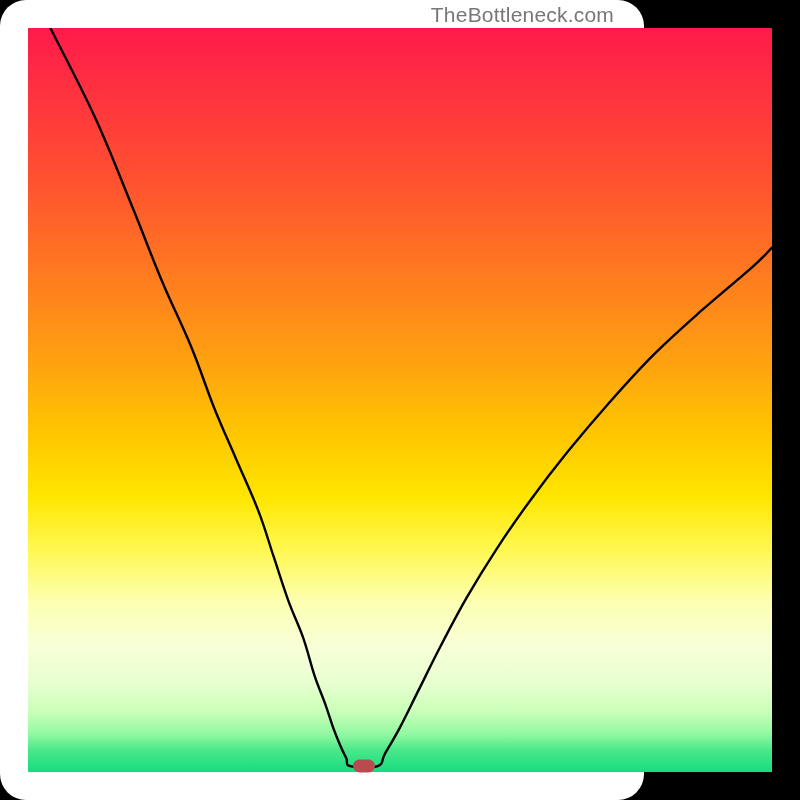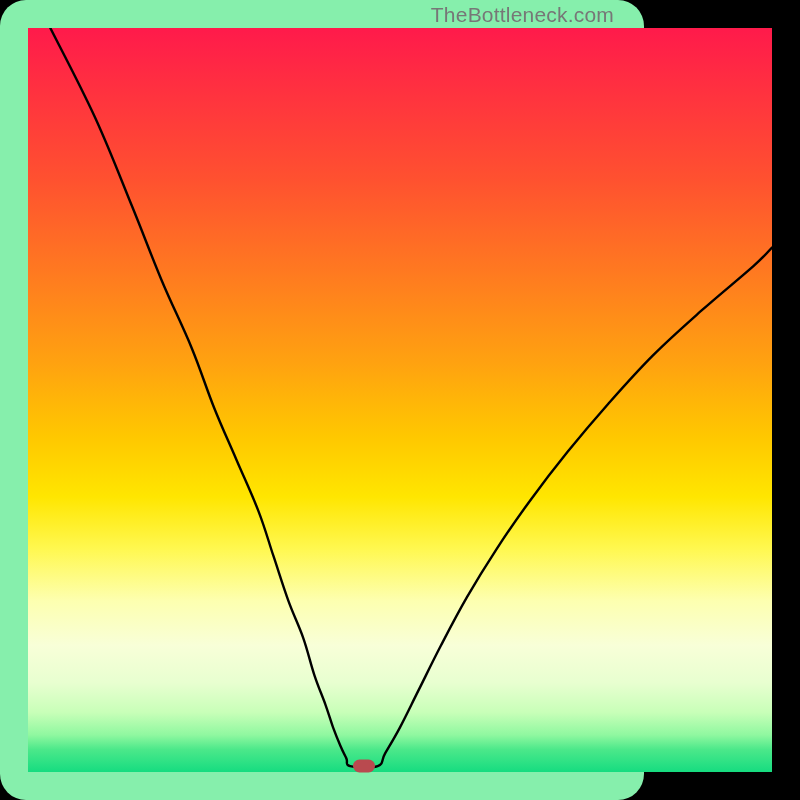--- a/index.html
+++ b/index.html
@@ -10,21 +10,21 @@
     background: #000;
     overflow: hidden;
     font-family: Arial, Helvetica, sans-serif;
   }
   .frame {
     position: absolute;
     top: 0;
     left: 0;
     width: 644px;
     height: 800px;
-    background: #86efac;
+    background: #ffffff;
     border-radius: 26px;
   }
   .plot {
     position: absolute;
     top: 28px;
     left: 28px;
     width: 744px;
     height: 744px;
     
     background: linear-gradient(

